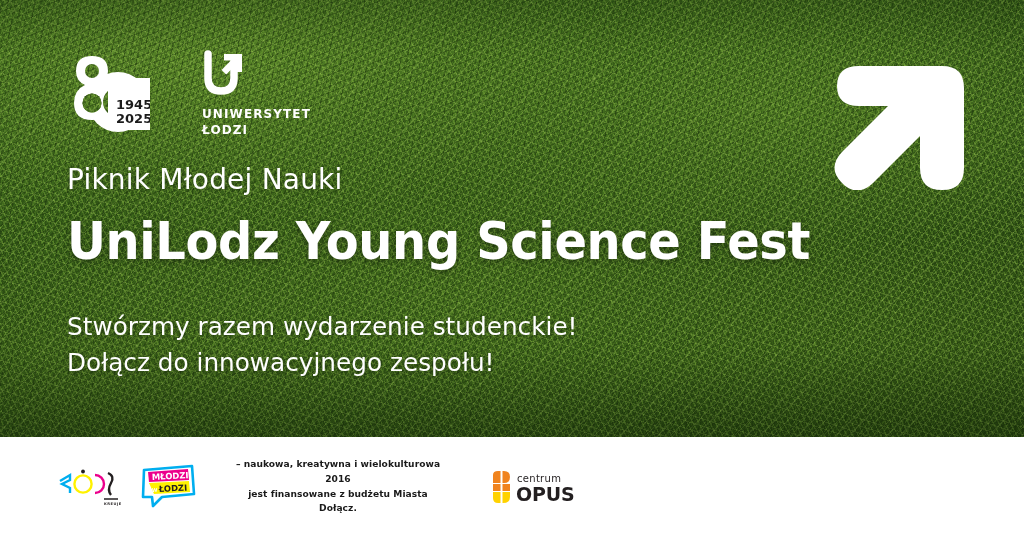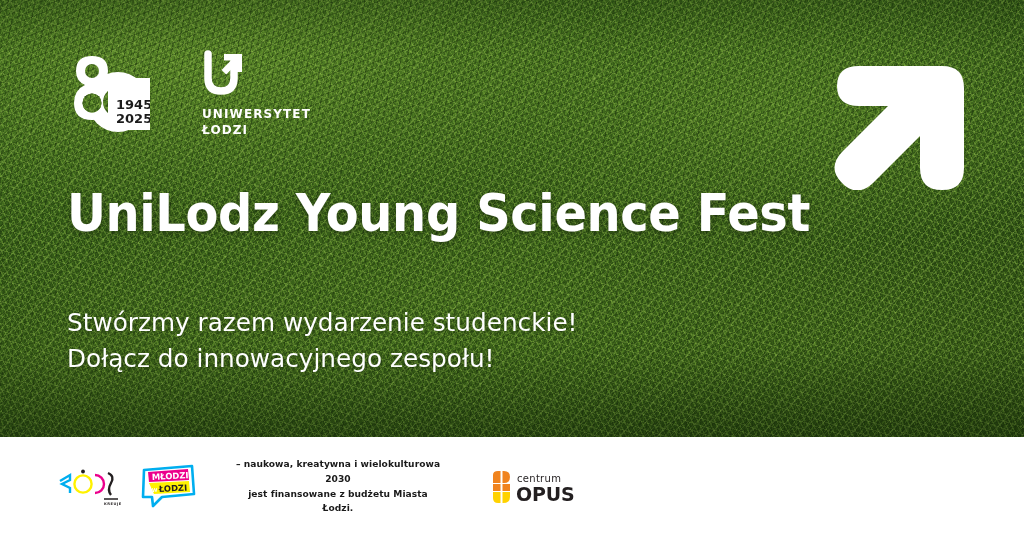--- a/index.html
+++ b/index.html
@@ -86,21 +86,21 @@
     font-size:28px; font-weight:400; letter-spacing:0.2px; line-height:1;
     text-shadow:0 1px 5px rgba(0,0,0,0.35);
   }
   .title {
     margin-top:22px;
     color:#ffffff; font-family:"DejaVu Sans", sans-serif;
     font-size:51px; font-weight:700; letter-spacing:-0.4px; line-height:1;
     text-shadow:0 2px 8px rgba(0,0,0,0.38);
     transform:scaleX(0.94); transform-origin:left center;
   }
-  .sub { margin-top:66px; }
+  .sub { margin-top:42px; }
   .sub-line {
     color:#ffffff; font-family:"DejaVu Sans", sans-serif;
     font-size:25.5px; font-weight:400; line-height:1.40;
     text-shadow:0 1px 5px rgba(0,0,0,0.35);
     transform:scaleX(0.97); transform-origin:left center;
   }
 
   
   .footer {
     position:absolute; left:0; top:437px; width:1024px; height:99px;
@@ -201,20 +201,21 @@
         </div>
         <div class="ul-words">
           <div>UNIWERSYTET</div>
           <div>ŁODZI</div>
         </div>
       </div>
 
     </div>
 
     <div class="headline-wrap">
+      <div class="kicker">Piknik Młodej Nauki</div>
       <div class="title">UniLodz Young Science Fest</div>
       <div class="sub">
         <div class="sub-line">Stwórzmy razem wydarzenie studenckie!</div>
         <div class="sub-line">Dołącz do innowacyjnego zespołu!</div>
       </div>
     </div>
   </div>
 
   <div class="footer">
     <div class="footer-inner">
@@ -236,22 +237,22 @@
           <path d="M 4 6 L 52 2 L 54 30 L 22 33 L 13 42 L 12 33 L 3 33 Z" fill="#ffffff" stroke="#00AEEF" stroke-width="2.6" stroke-linejoin="round"></path>
           <path d="M 8 8 L 48 5 L 49 16 L 9 18 Z" fill="#EC008C"></path>
           <path d="M 9 19 L 49 17 L 50 28 L 14 30 Z" fill="#FFF200"></path>
           <text x="12" y="16" font-family="DejaVu Sans, sans-serif" font-size="8.4" font-weight="700" fill="#ffffff" transform="rotate(-3 12 16)">MŁODZI</text>
           <text x="12" y="28" font-family="DejaVu Sans, sans-serif" font-size="5" font-weight="700" fill="#ffffff" transform="rotate(-3 12 28)">W</text>
           <text x="19" y="28" font-family="DejaVu Sans, sans-serif" font-size="8.4" font-weight="700" fill="#231F20" transform="rotate(-3 19 28)">ŁODZI</text>
         </svg>
       </div>
 
       <div class="fund-text">
-        <div>– naukowa, kreatywna i wielokulturowa 2030</div>
-        <div>jest finansowane z budżetu Miasta Łodzi.</div>
+        <div>– naukowa, kreatywna i wielokulturowa 2016</div>
+        <div>jest finansowane z budżetu Miasta Dołącz.</div>
       </div>
 
       <div class="opus">
         <svg viewBox="0 0 90 36" xmlns="http://www.w3.org/2000/svg">
           <path d="M 3 6 Q 3 2 8 2 L 14 2 Q 20 2 20 8 Q 20 14 14 14 L 3 14 Z" fill="#F0831E"></path>
           <path d="M 3 15 L 20 15 L 20 22 L 3 22 Z" fill="#F0831E"></path>
           <path d="M 3 23 L 20 23 L 20 28 Q 20 34 13 34 L 8 34 Q 3 34 3 29 Z" fill="#FFD200"></path>
           <line x1="11.5" y1="2" x2="11.5" y2="34" stroke="#ffffff" stroke-width="2"></line>
           <text x="27" y="13" font-family="DejaVu Sans, sans-serif" font-size="10" font-weight="400" fill="#231F20" letter-spacing="0.3">centrum</text>
           <text x="26" y="32" font-family="DejaVu Sans, sans-serif" font-size="19" font-weight="700" fill="#231F20" letter-spacing="-0.2">OPUS</text>

